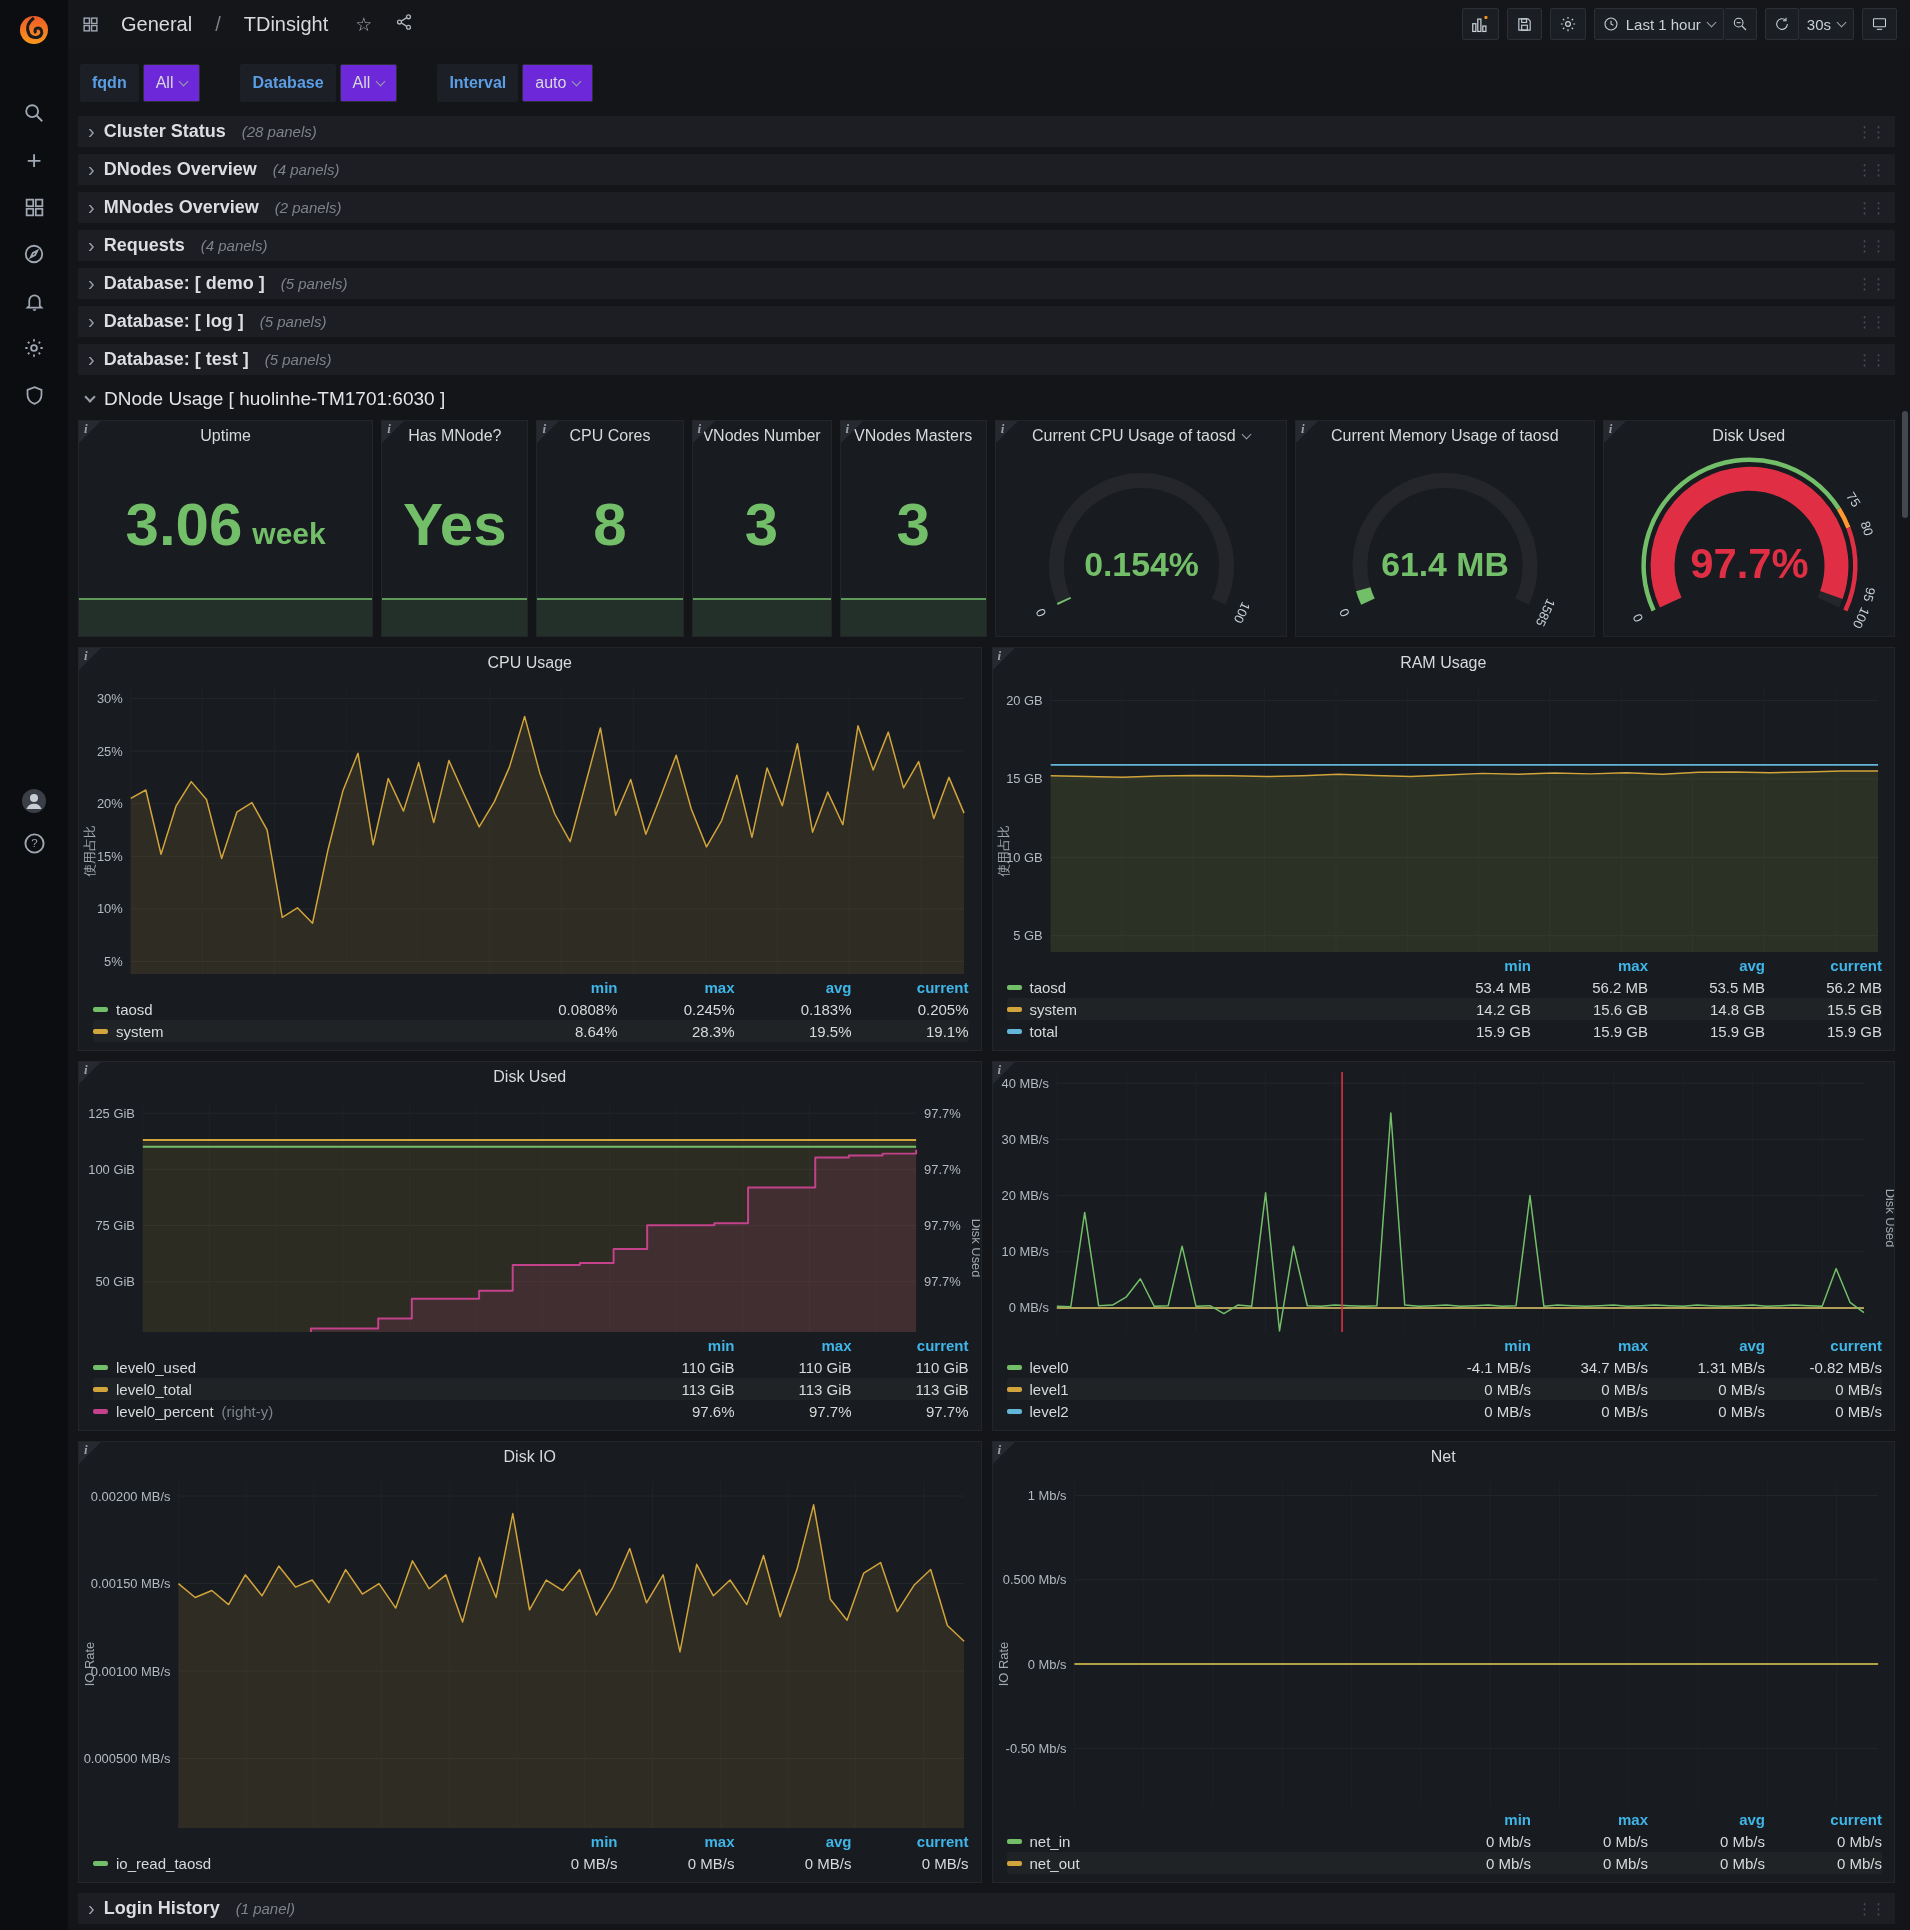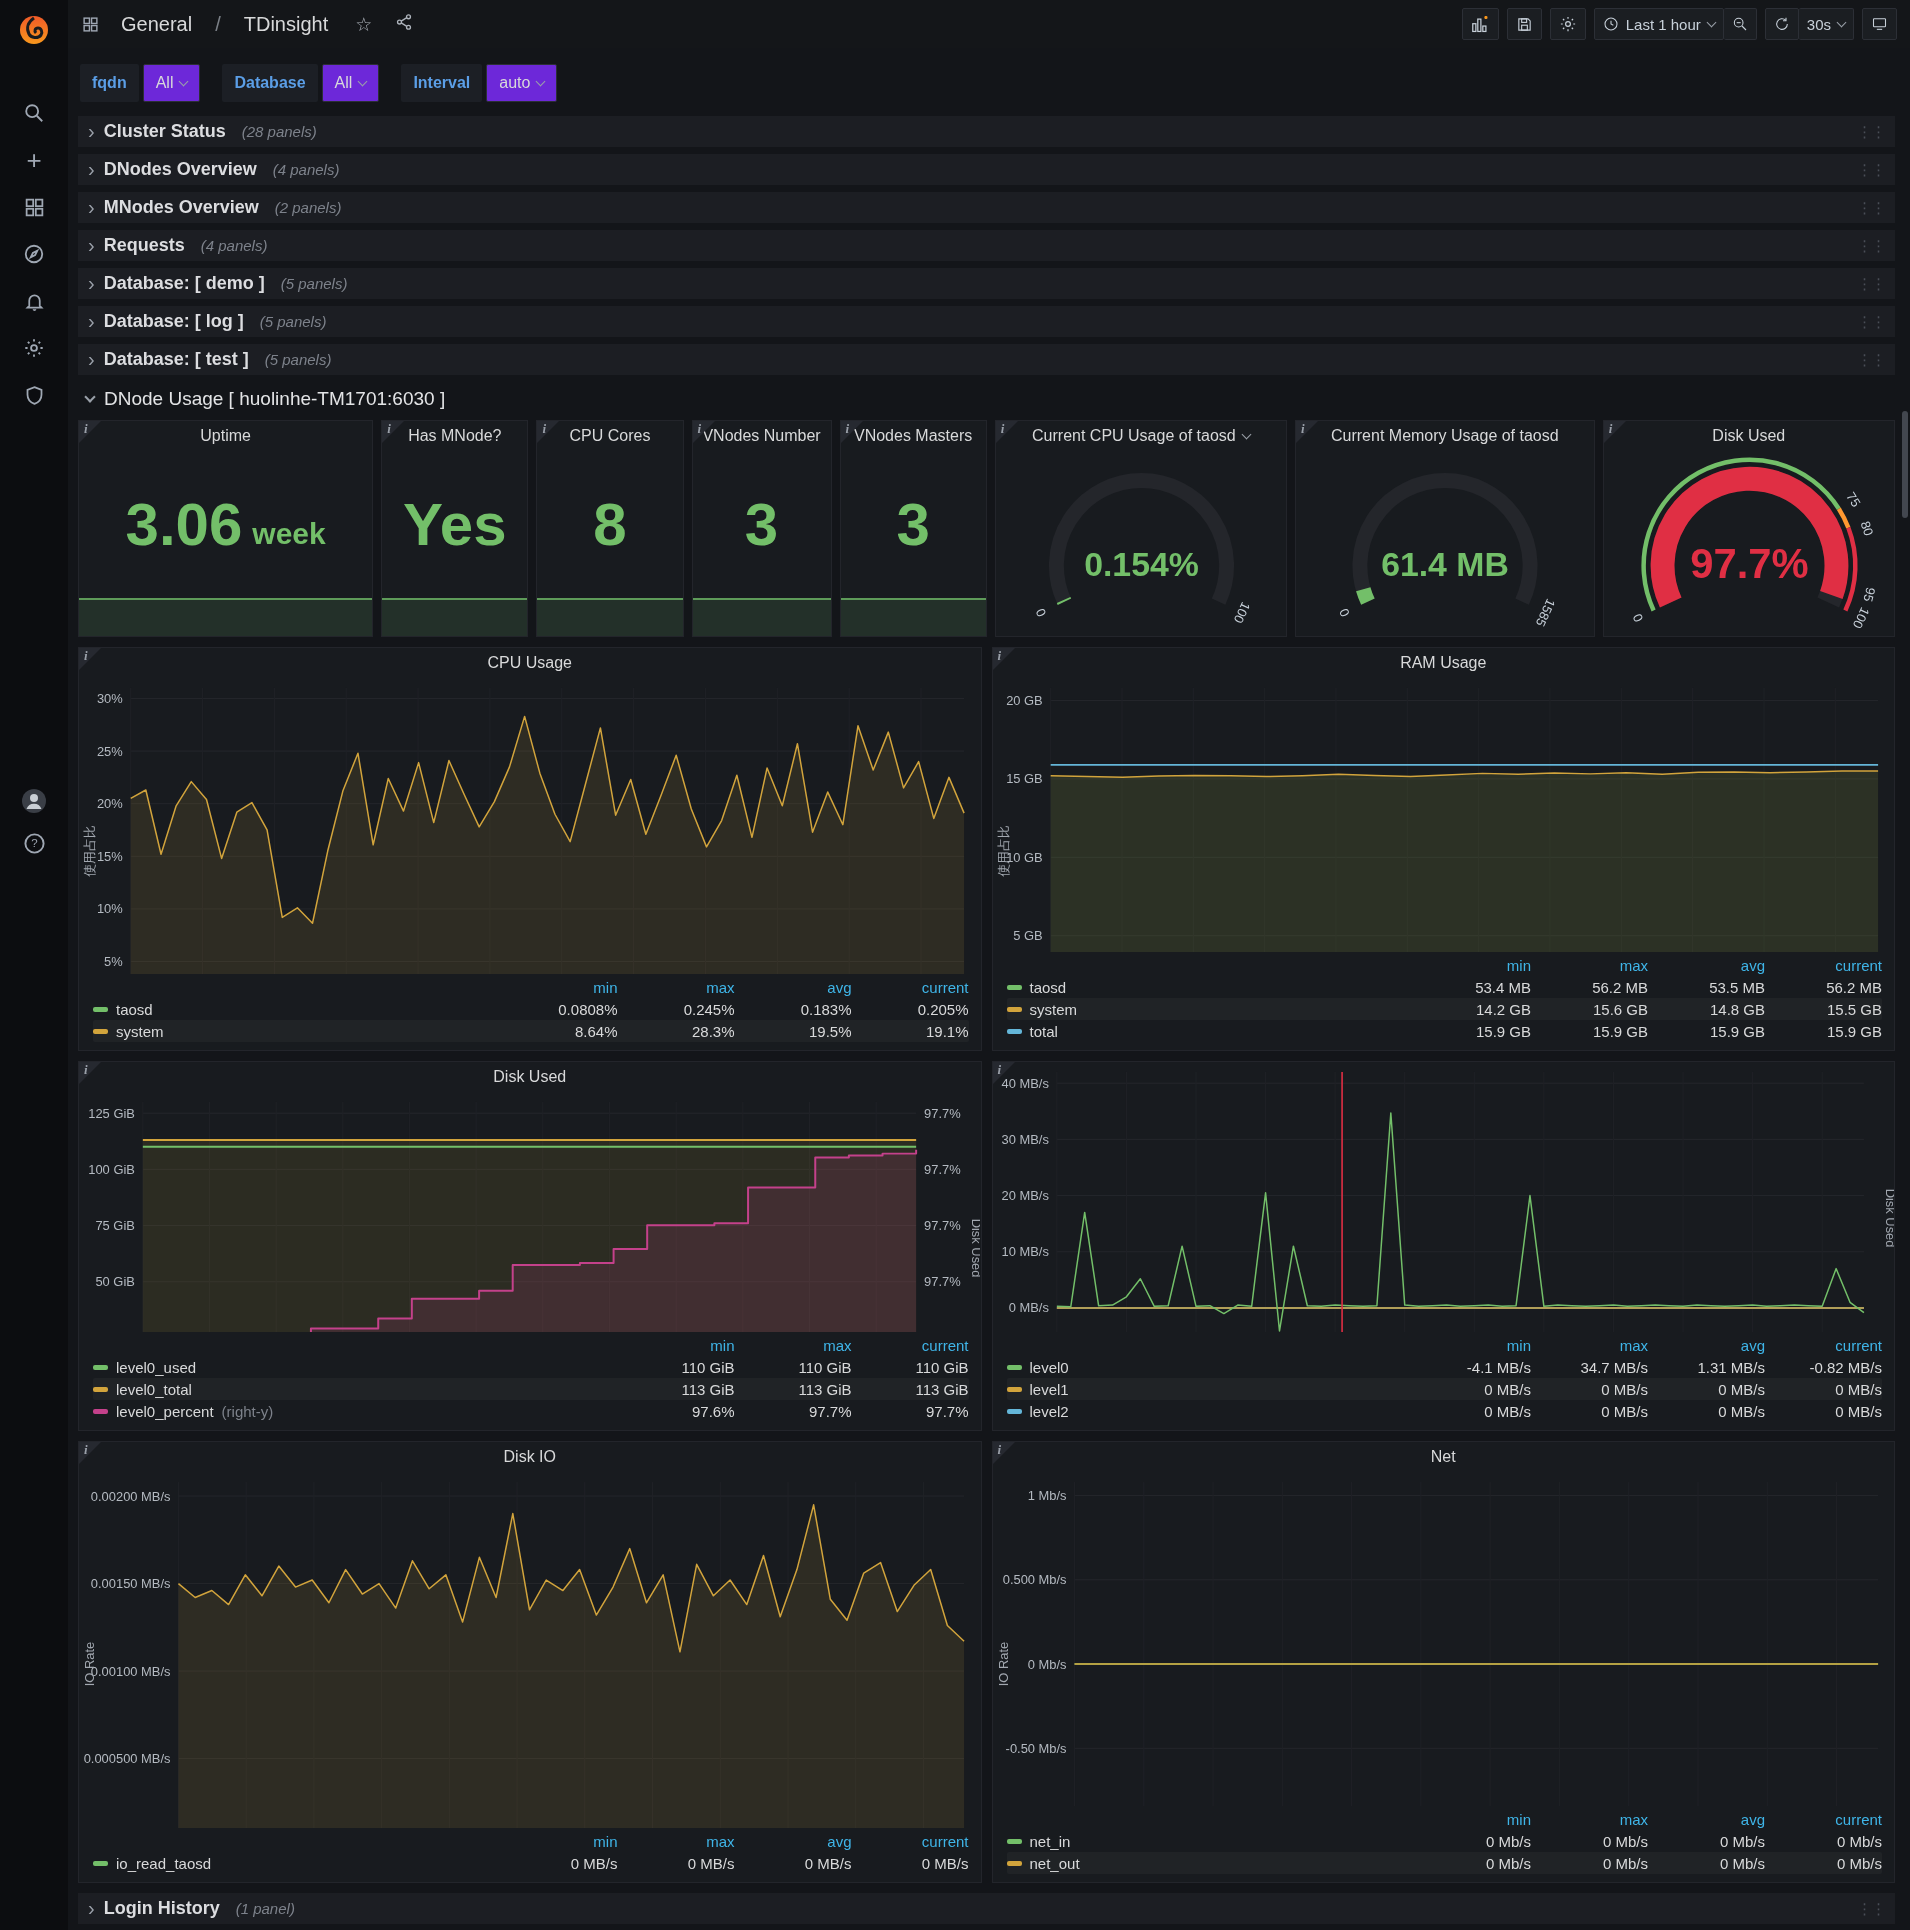--- a/index.html
+++ b/index.html
@@ -19,21 +19,21 @@
   .navspacer{flex:1}
   .nbtn{height:32px;min-width:32px;background:#1b1e22;border:1px solid #2c2f36;border-radius:2px;display:flex;align-items:center;justify-content:center;color:#c7d0d9;font-size:15px;margin-left:8px;padding:0 8px;cursor:pointer}
   .nbtn svg{stroke:#c7d0d9;fill:none;stroke-width:1.6}
   .ngroup{display:flex;margin-left:8px}
   .ngroup .nbtn{margin-left:0;border-left-width:0}
   .ngroup .nbtn:first-child{border-left-width:1px}
   .chev{display:inline-block;width:7px;height:7px;border-right:1.6px solid #9aa0a9;border-bottom:1.6px solid #9aa0a9;transform:rotate(45deg);margin:-3px 0 0 7px}
   .star{font-size:19px;color:#aeb4bc;margin-left:6px;cursor:pointer}
   
   .content{position:absolute;left:68px;top:48px;width:1843px;padding:12px 16px 0 10px}
-  .vars{display:flex;gap:22px;margin:4px 0 14px 2px}
+  .vars{display:flex;gap:40px;margin:4px 0 14px 2px}
   .vargrp{display:flex;gap:4px}
   .varlabel{height:38px;display:flex;align-items:center;padding:0 12px;background:#1c1f25;border-radius:2px;color:#5b9ee6;font-size:16px;font-weight:bold;cursor:pointer}
   .varval{height:38px;display:flex;align-items:center;padding:0 12px;background:#6d28d9;border:1px solid #2c2f36;border-radius:2px;color:#d8d9da;font-size:16px;cursor:pointer}
   .rowhdr{height:31px;margin-bottom:7px;background:#1c1e23;display:flex;align-items:center;padding:0 10px;cursor:pointer}
   .rowhdr .rarr{color:#9aa0a9;font-size:20px;margin-right:9px}
   .rowhdr .rtitle{font-size:18px;font-weight:bold;color:#dcdde0}
   .rowhdr .rcount{font-size:15px;font-style:italic;color:#7d828b;margin-left:16px}
   .rowhdr .dots{margin-left:auto;color:#4a4e57;font-size:15px;letter-spacing:-1px}
   .exphdr{height:34px;display:flex;align-items:center;padding:0 4px;margin:2px 0 4px;cursor:pointer}
   .exphdr .dn{width:8px;height:8px;border-right:2px solid #9aa0a9;border-bottom:2px solid #9aa0a9;transform:rotate(45deg);margin:-4px 10px 0 4px}
@@ -51,21 +51,21 @@
   .gauge{flex:1;position:relative}
   .gauge svg{position:absolute;left:0;top:0}
   
   .chrow{display:flex;gap:10px;margin-bottom:10px}
   .chrow .panel{flex:1}
   .plot{flex:1;position:relative;overflow:hidden}
   .plot svg{position:absolute;left:0;top:0}
   .legend{flex:0 0 auto;padding:2px 12px 8px 14px;font-size:15px}
   .lrow{display:flex;align-items:center;height:22px;border-radius:2px}
   .lrow:nth-child(odd):not(.lhead){background:rgba(255,255,255,0.035)}
-  .lhead{color:#3fb5e8;font-weight:normal}
+  .lhead{color:#3fb5e8;font-weight:bold}
   .lname{flex:1;display:flex;align-items:center;gap:8px;cursor:pointer}
   .lnote{color:#7d828b}
   .sw{width:15px;height:5px;border-radius:2px;display:inline-block}
   .lv{width:117px;text-align:right;color:#d8d9da}
   .lhead .lv{color:#3fb5e8}
   .scrollthumb{position:fixed;right:2px;top:411px;width:6px;height:107px;border-radius:3px;background:#43474f;z-index:30}
 </style>
 </head>
 <body>
 

